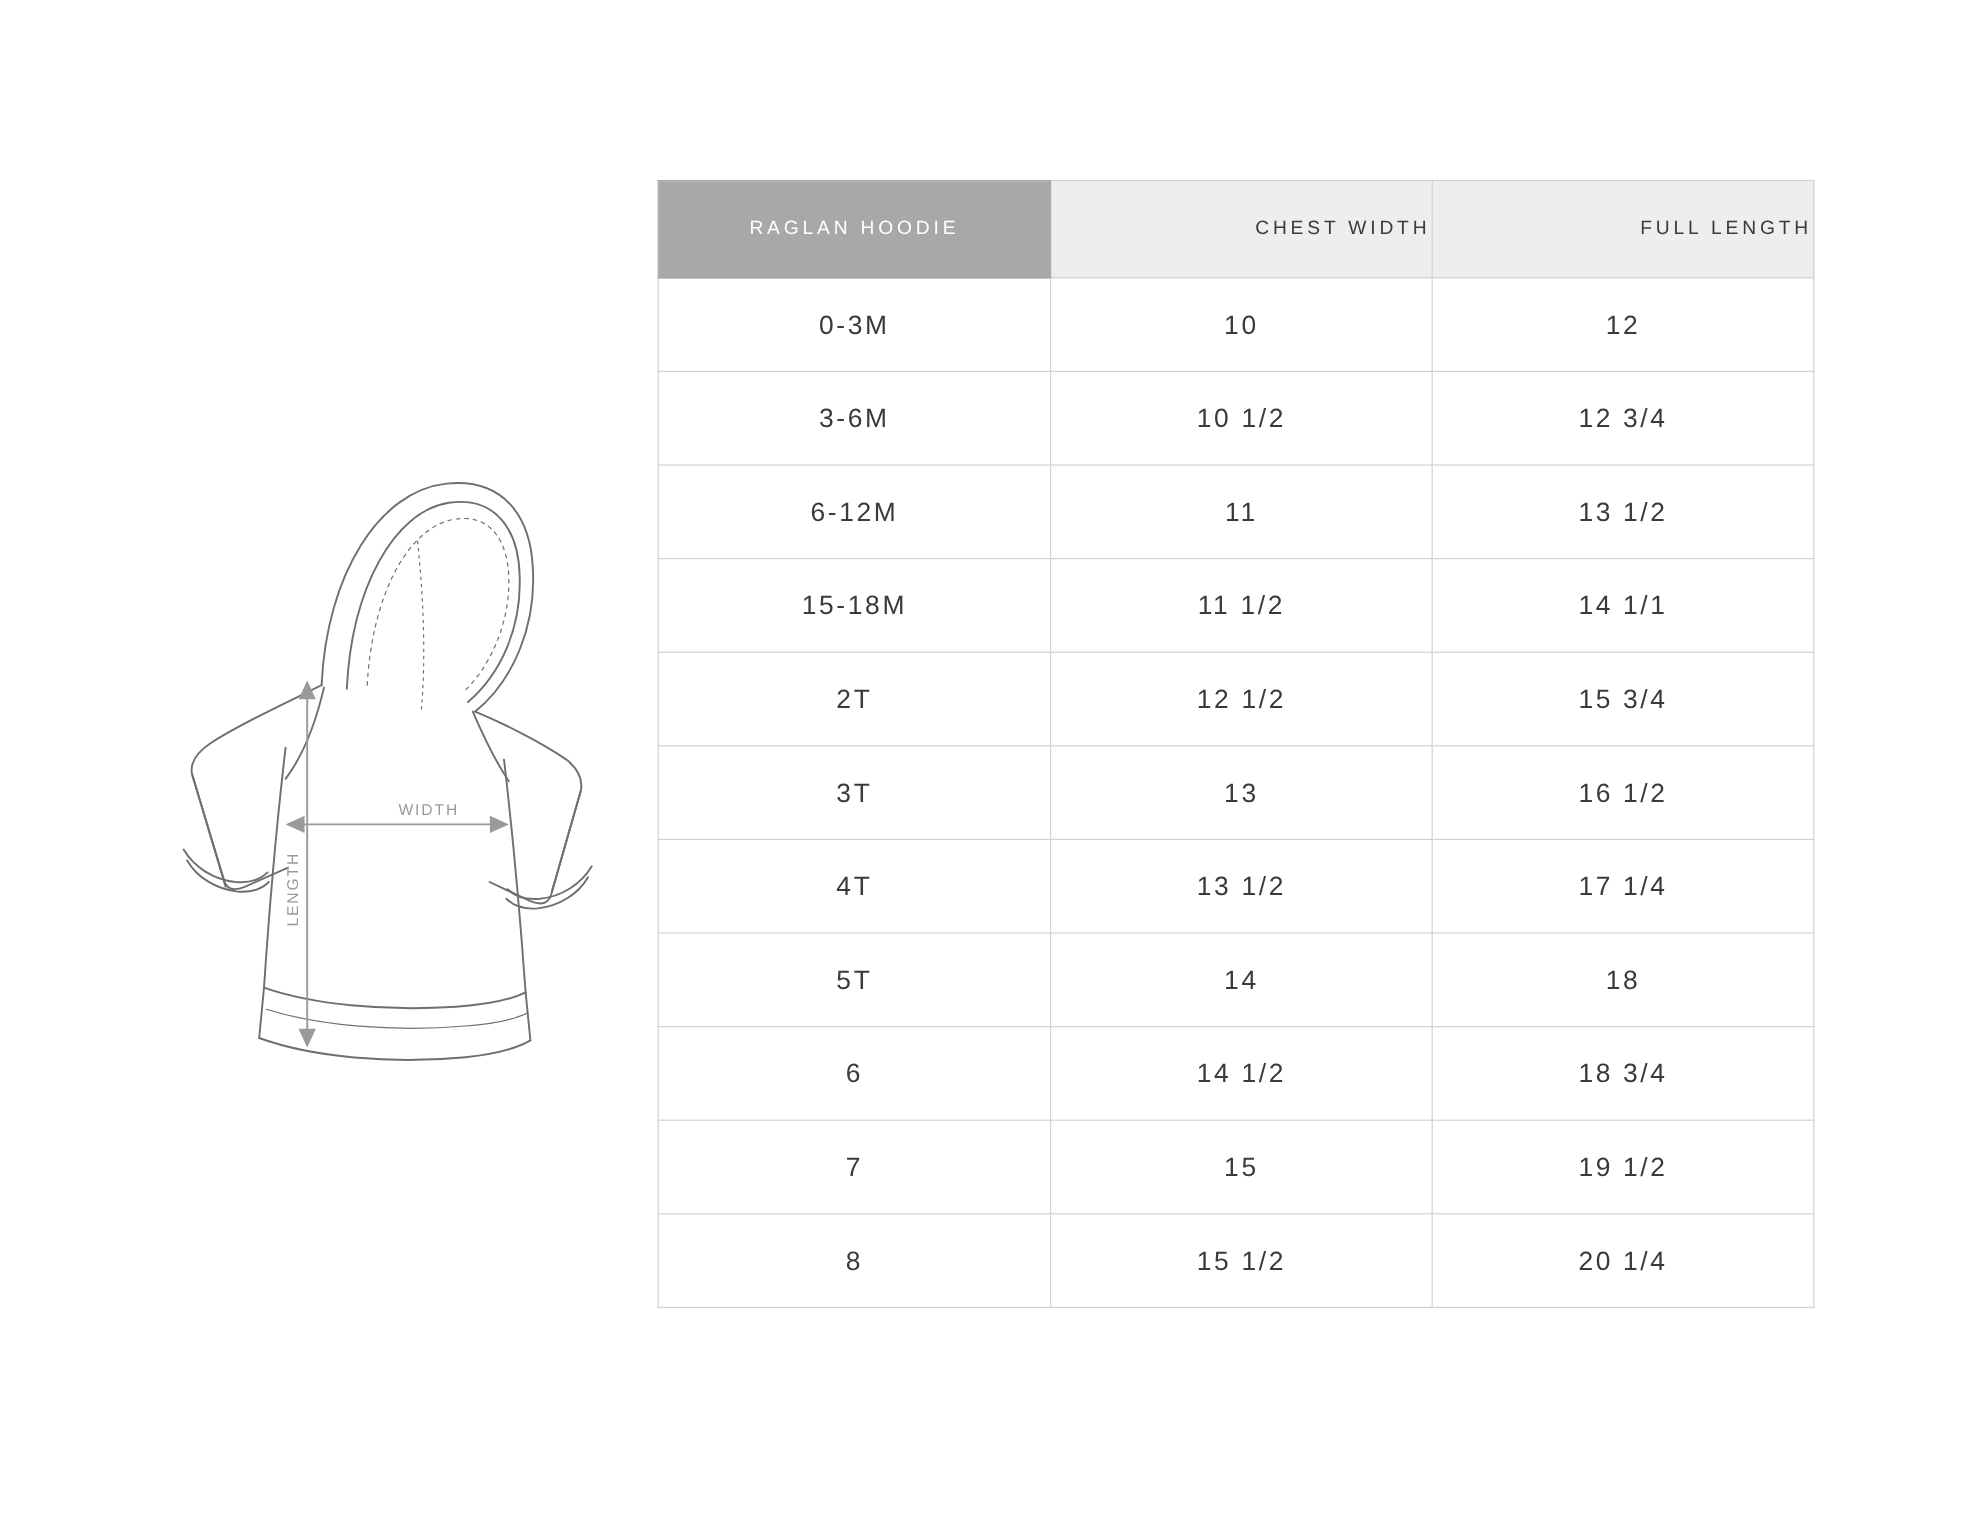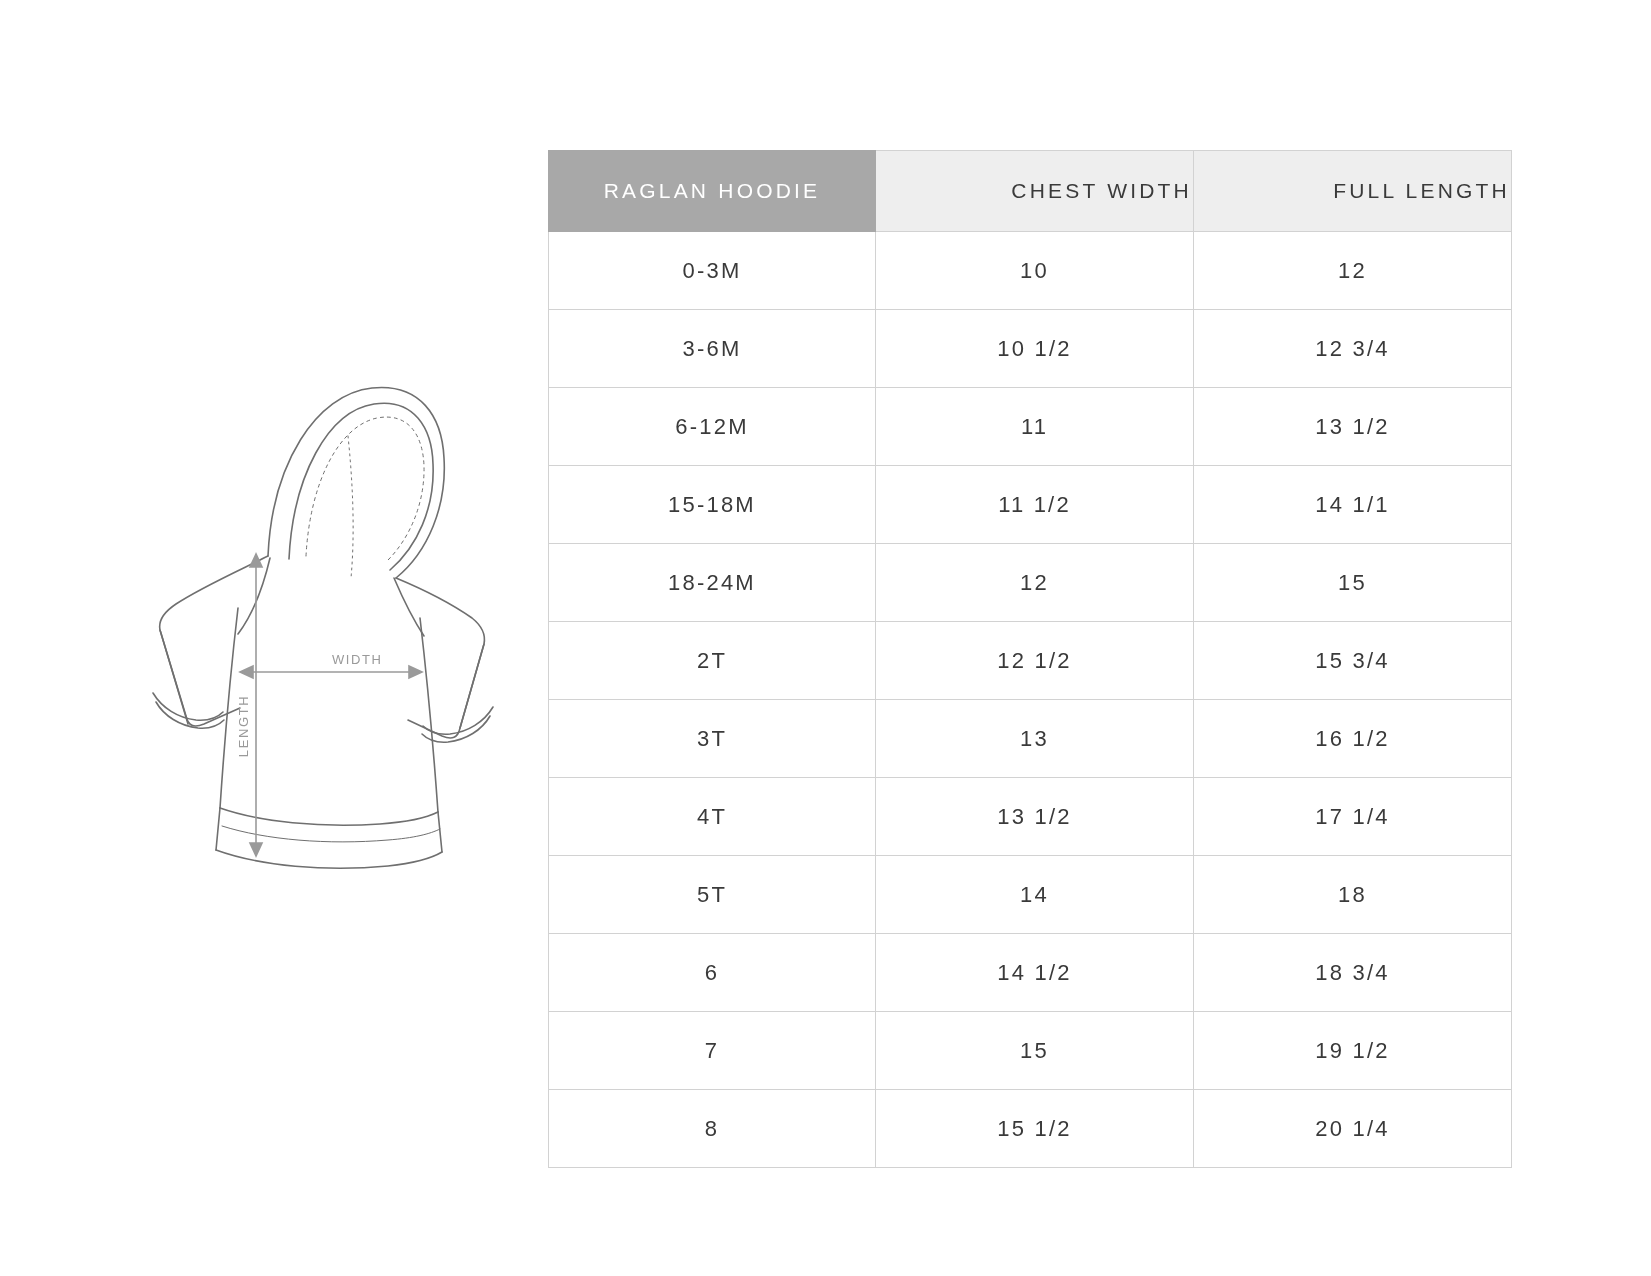--- a/index.html
+++ b/index.html
@@ -19,21 +19,21 @@
   .page {
     position: relative;
     width: 1651px;
     height: 1276px;
   }
 
   
   .illustration {
     position: absolute;
     left: 120px;
-    top: 356px;
+    top: 371px;
     width: 390px;
     height: 520px;
   }
   .illustration svg {
     display: block;
     width: 390px;
     height: 520px;
   }
 
   
@@ -48,21 +48,21 @@
   .size-table th,
   .size-table td {
     border: 1px solid #d2d2d2;
     text-align: center;
     vertical-align: middle;
     font-weight: normal;
     letter-spacing: 2.2px;
   }
   .size-table th {
     height: 78px;
-    font-size: 21px;
+    font-size: 16px;
     color: #3a3a3a;
     letter-spacing: 3.2px;
   }
   .size-table th.head-name {
     background: #a8a8a8;
     color: #ffffff;
     border-color: #a8a8a8;
   }
   .size-table th.head-measure {
     background: #eeeeee;
@@ -161,25 +161,20 @@
           <td>6-12M</td>
           <td>11</td>
           <td>13 1/2</td>
         </tr>
         <tr>
           <td>15-18M</td>
           <td>11 1/2</td>
           <td>14 1/1</td>
         </tr>
         <tr>
-          <td>18-24M</td>
-          <td>12</td>
-          <td>15</td>
-        </tr>
-        <tr>
           <td>2T</td>
           <td>12 1/2</td>
           <td>15 3/4</td>
         </tr>
         <tr>
           <td>3T</td>
           <td>13</td>
           <td>16 1/2</td>
         </tr>
         <tr>

